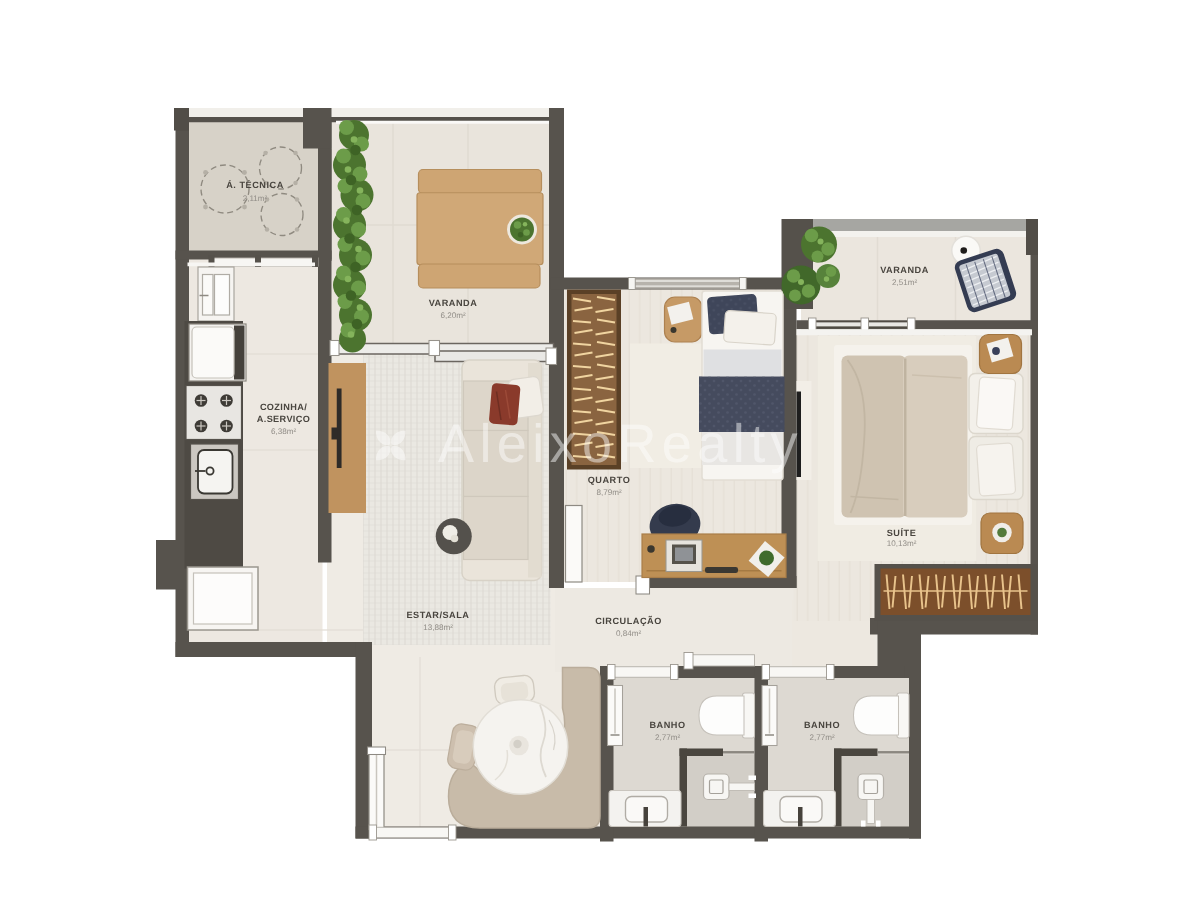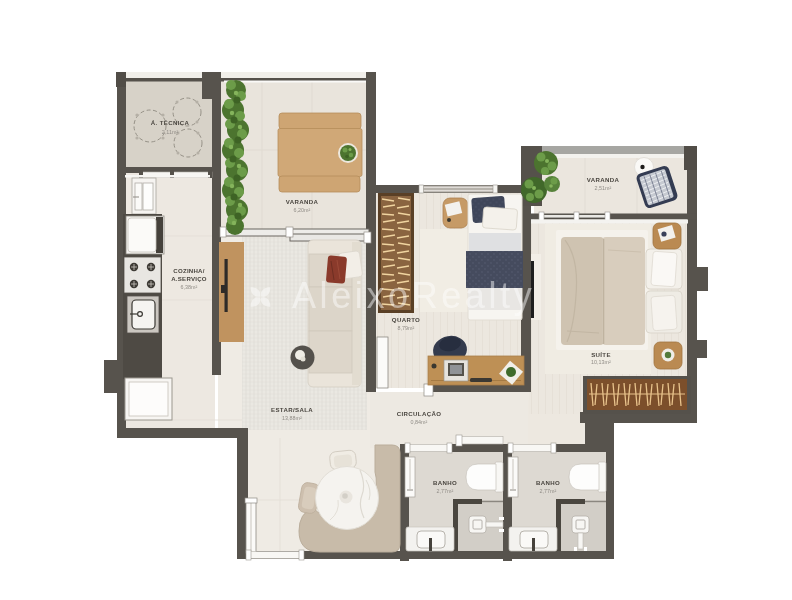--- a/index.html
+++ b/index.html
@@ -1,16 +1,16 @@
 <!DOCTYPE html>
 <html><head>
 <meta charset="utf-8">
 <style>
   html,body{margin:0;padding:0;background:#ffffff;}
-  .wrap{width:792px;height:600px;position:relative;overflow:hidden;background:#0ea5e9;}
+  .wrap{width:692px;height:600px;position:relative;overflow:hidden;background:#0ea5e9;}
   svg{display:block;}
   text{font-family:"Liberation Sans", sans-serif;}
 </style>
 </head>
 <body>
 <div class="wrap">
 <svg width="792" height="600" viewBox="0 0 792 600" xmlns="http://www.w3.org/2000/svg">
 <defs>
   <pattern id="plank" width="7" height="40" patternUnits="userSpaceOnUse">
     <rect width="7" height="40" fill="none"></rect>

